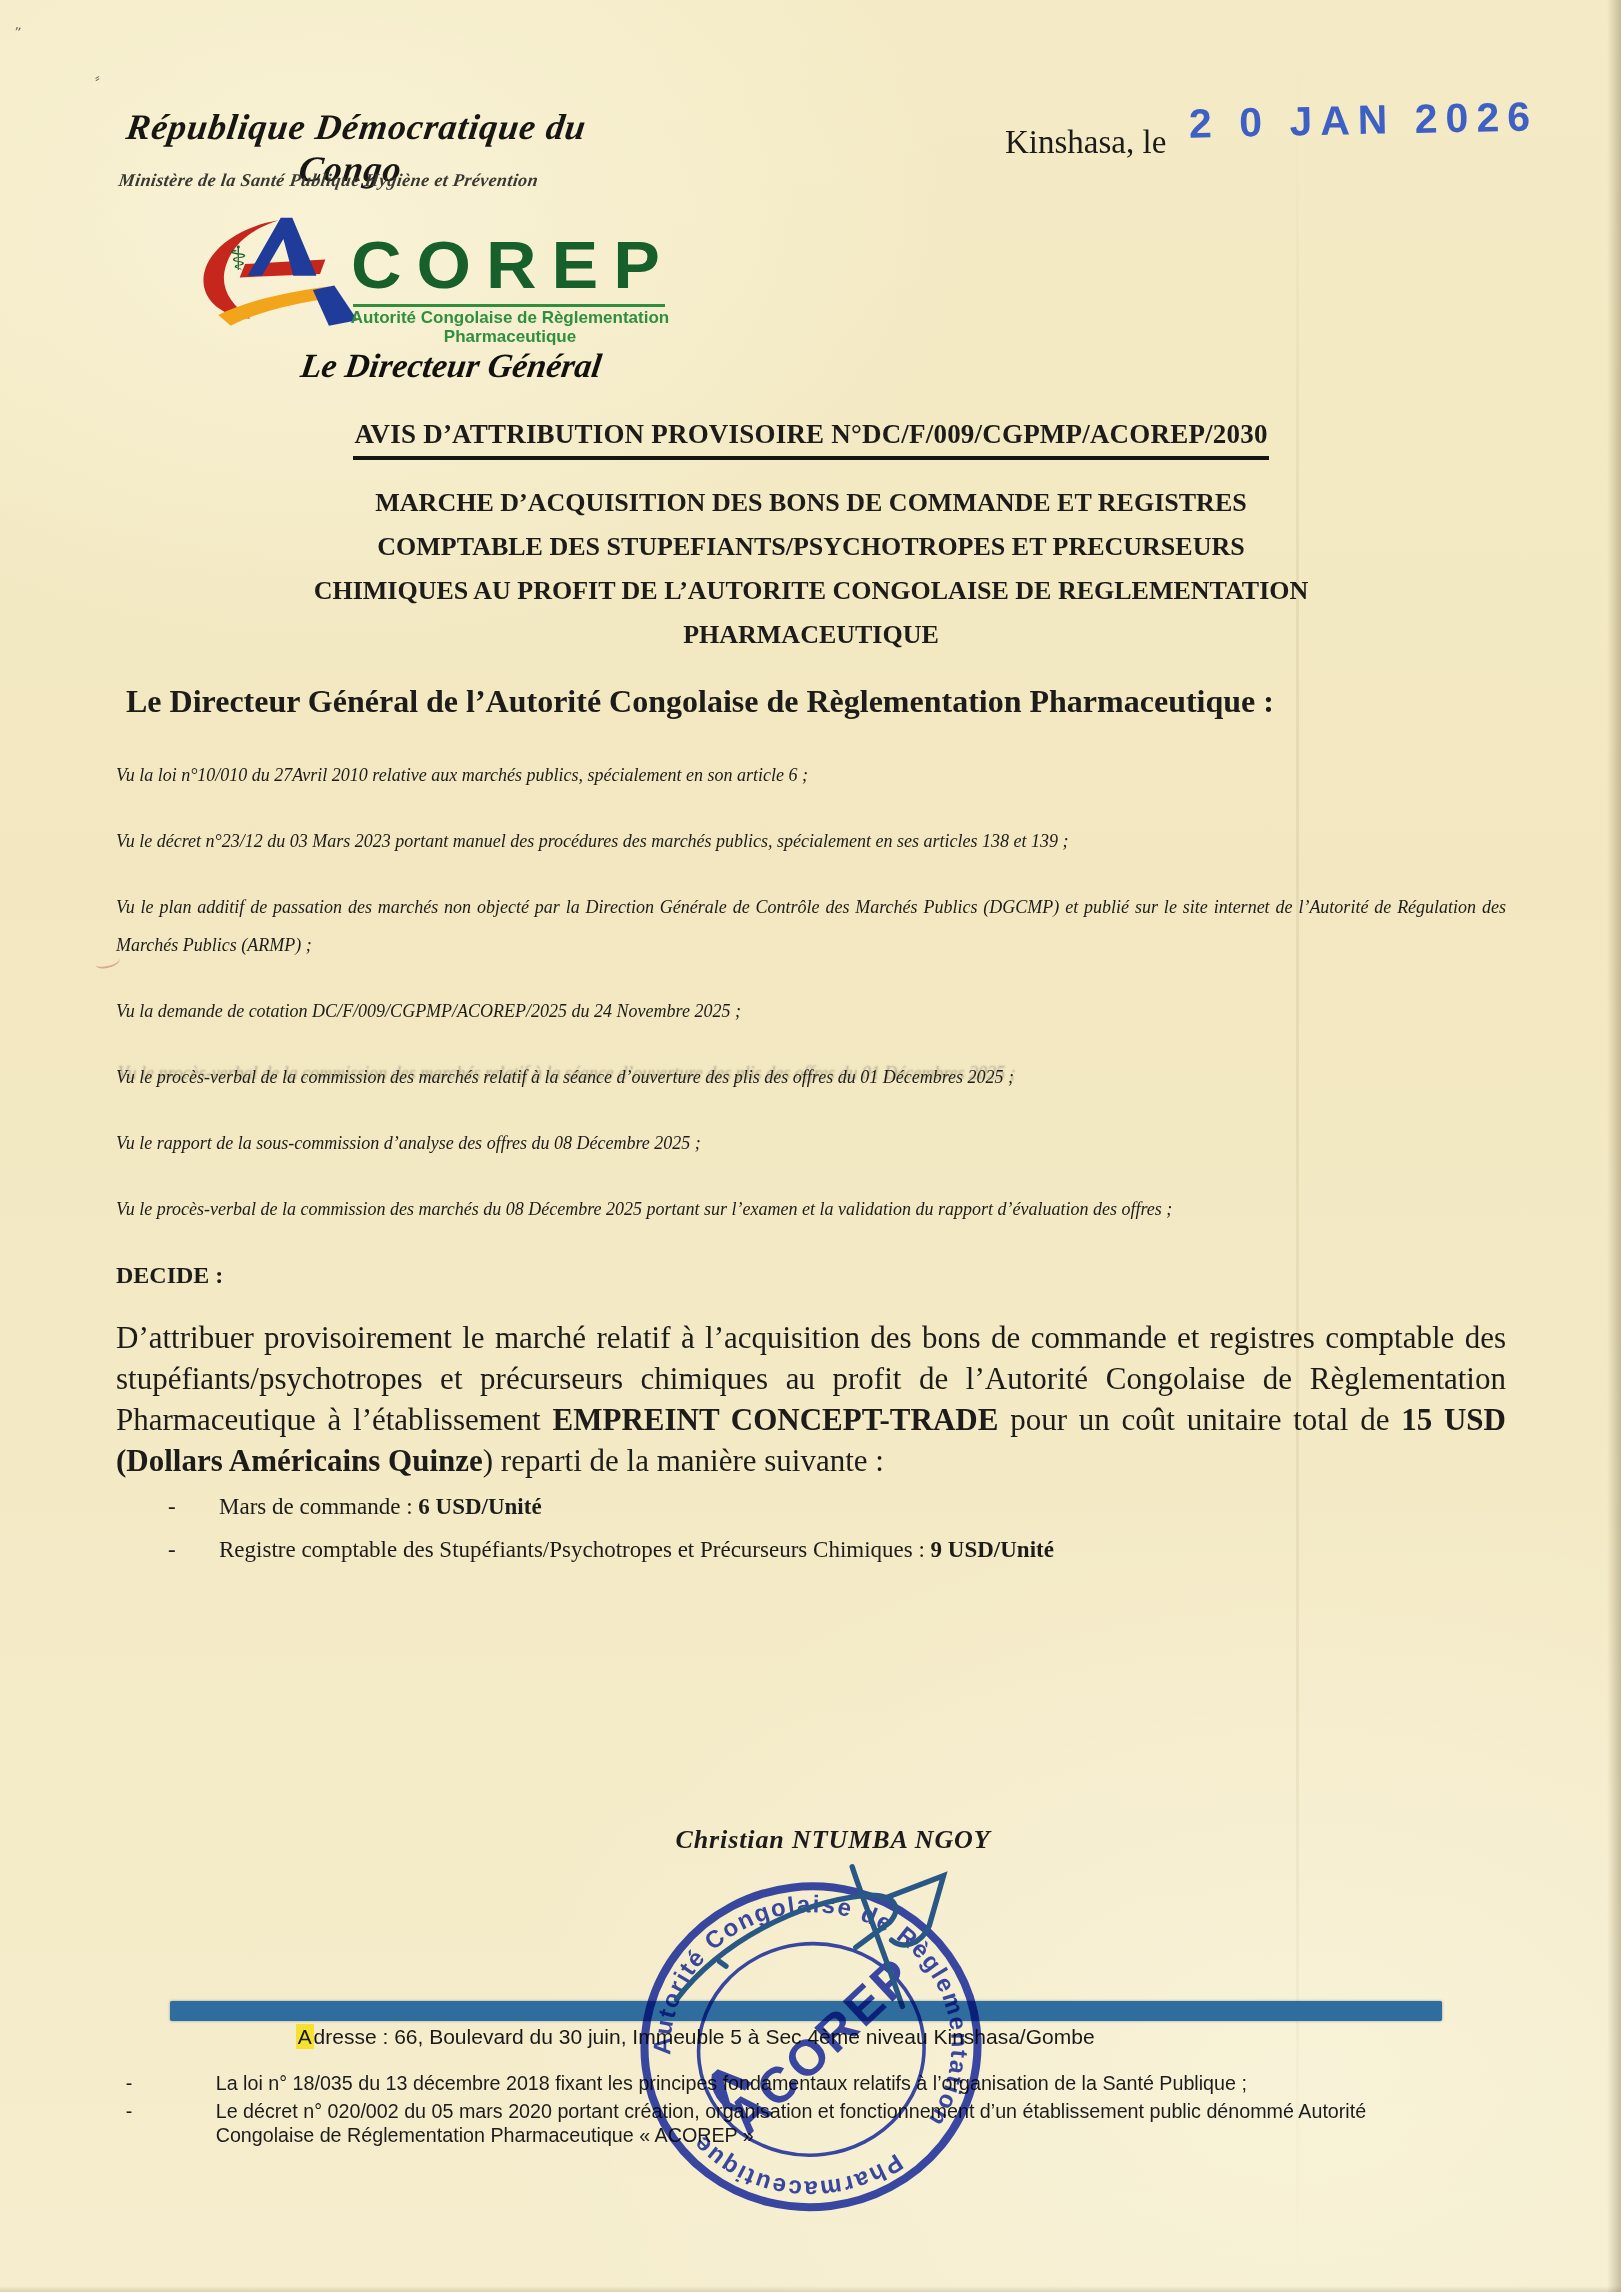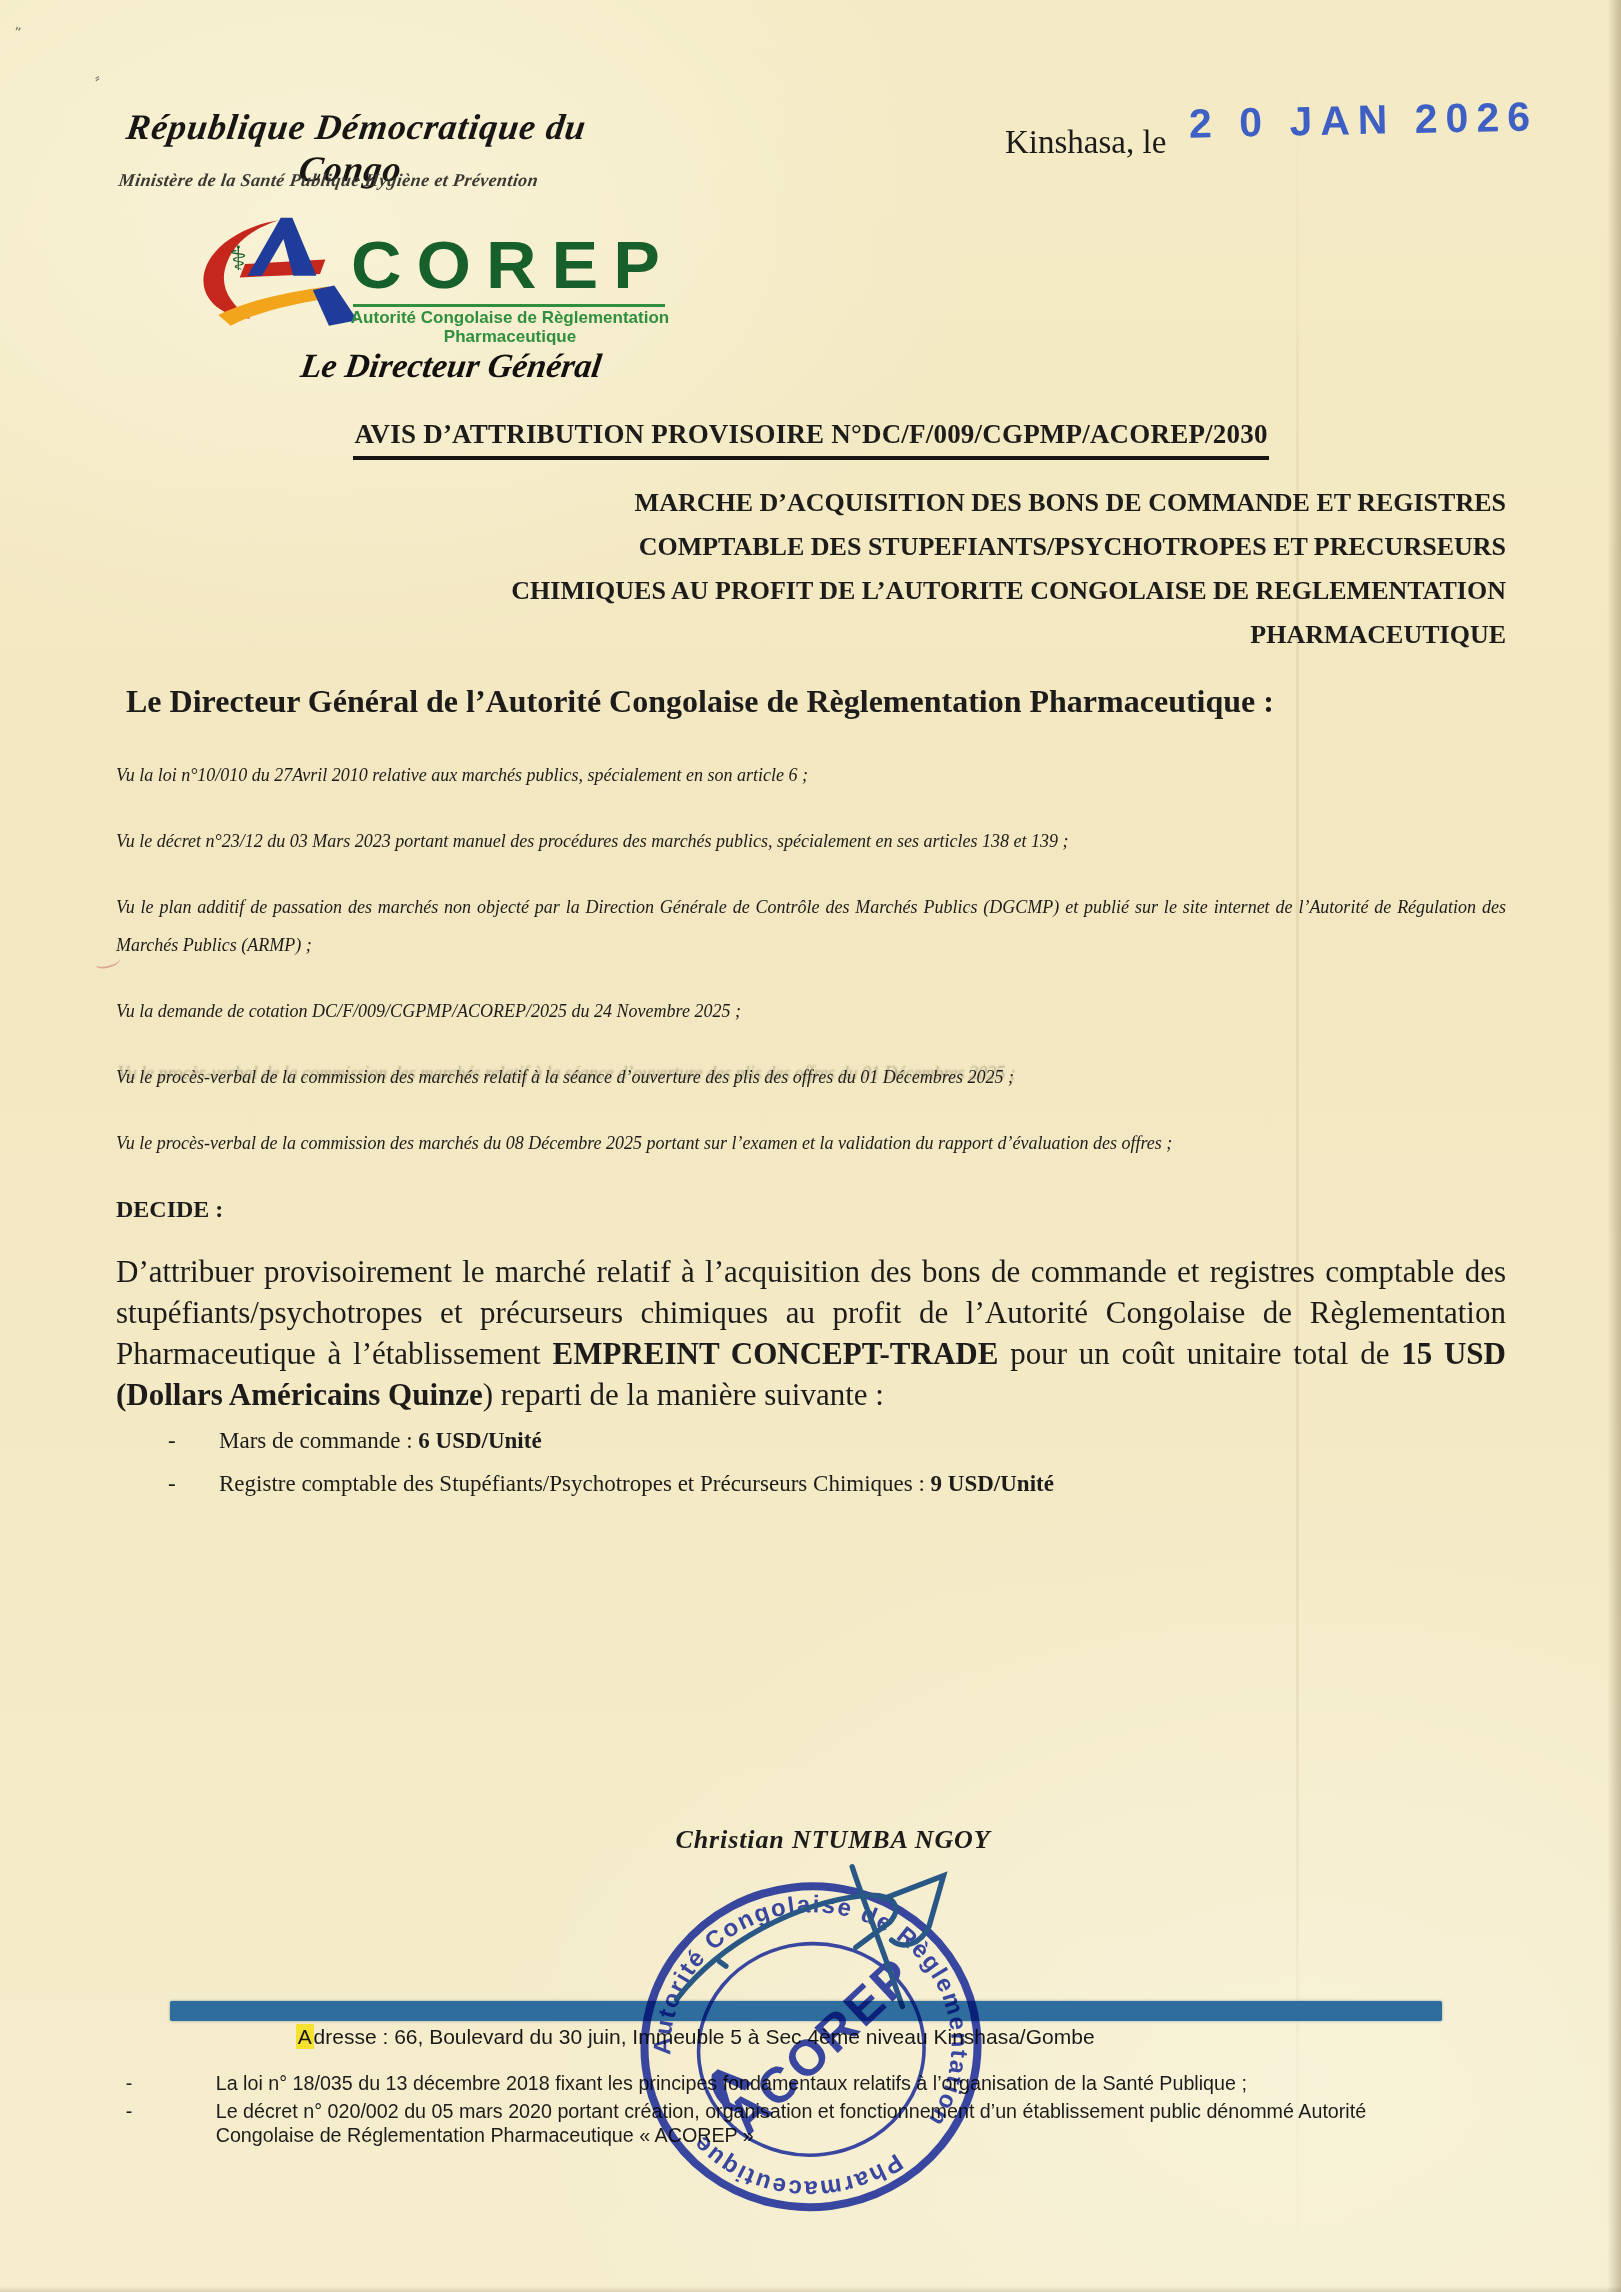--- a/index.html
+++ b/index.html
@@ -42,21 +42,21 @@
   .logo-tag1{position:absolute; left:340px; top:309px; width:340px; text-align:center;
     font-family:"Liberation Sans",sans-serif; font-weight:bold; font-size:17px; line-height:18px;}
   .logo-tag2{position:absolute; left:340px; top:328px; width:340px; text-align:center;
     font-family:"Liberation Sans",sans-serif; font-weight:bold; font-size:17px; line-height:18px;}
   .director{position:absolute; left:301px; top:347px; font-size:34px; color:#12110f;}
 
   
   .titlewrap{position:absolute; left:116px; top:419px; width:1390px; text-align:center;}
   .doc-title{display:inline-block; font-weight:bold; font-size:27px; letter-spacing:0.2px;
     border-bottom:4.5px solid #161514; padding:0 1.8px 6.3px 1.8px;}
-  .subtitle{position:absolute; left:116px; top:481px; width:1390px; text-align:right;
+  .subtitle{position:absolute; left:116px; top:481px; width:1390px; text-align:center;
     font-weight:bold; font-size:26px;}
   .subtitle div{line-height:44px;}
 
   
   .textcol{position:absolute; left:116px; top:682px; width:1390px;}
   .intro{font-size:32px; font-weight:bold; line-height:38px; margin:0 0 36px 10px;}
   p.recital{font-size:18px; line-height:38px; margin:0 0 28px 0; text-align:justify;font-style:italic;}
   p.ghost{text-shadow:1.8px -3.6px 1.8px rgba(85,75,55,.40); filter:blur(0.2px);}
   .decide{font-size:24px; font-weight:bold; line-height:38px; margin:0 0 23px 0;}
   .decision{font-size:31px; line-height:41px; margin:0; text-align:justify;}
@@ -122,20 +122,21 @@
     <div>PHARMACEUTIQUE</div>
   </div>
 
   <div class="textcol">
     <div class="intro">Le Directeur Général de l’Autorité Congolaise de Règlementation Pharmaceutique :</div>
     <p class="recital">Vu la loi n°10/010 du 27Avril 2010 relative aux marchés publics, spécialement en son article 6 ;</p>
     <p class="recital">Vu le décret n°23/12 du 03 Mars 2023 portant manuel des procédures des marchés publics, spécialement en ses articles 138 et 139 ;</p>
     <p class="recital">Vu le plan additif de passation des marchés non objecté par la Direction Générale de Contrôle des Marchés Publics (DGCMP) et publié sur le site internet de l’Autorité de Régulation des Marchés Publics (ARMP) ;</p>
     <p class="recital">Vu la demande de cotation DC/F/009/CGPMP/ACOREP/2025 du 24 Novembre 2025 ;</p>
     <p class="recital ghost">Vu le procès-verbal de la commission des marchés relatif à la séance d’ouverture des plis des offres du 01 Décembres 2025 ;</p>
+    <p class="recital">Vu le rapport de la sous-commission d’analyse des offres du 08 Décembre 2025 ;</p>
     <p class="recital">Vu le procès-verbal de la commission des marchés du 08 Décembre 2025 portant sur l’examen et la validation du rapport d’évaluation des offres ;</p>
     <div class="decide">DECIDE :</div>
     <p class="decision"><span>D’attribuer provisoirement le marché relatif à l’acquisition des bons de commande et registres comptable des stupéfiants/psychotropes et précurseurs chimiques au profit de l’Autorité Congolaise de Règlementation Pharmaceutique à l’établissement </span><span class="b">EMPREINT CONCEPT-TRADE</span><span> pour un coût unitaire total de </span><span class="b">15 USD (Dollars Américains Quinze</span><span>) reparti de la manière suivante :</span></p>
     <ul class="bullets">
       <li>
         <span class="bullet-dash">-</span>
         <span><span>Mars de commande : </span><span class="b">6 USD/Unité</span></span>
       </li>
       <li>
         <span class="bullet-dash">-</span>

